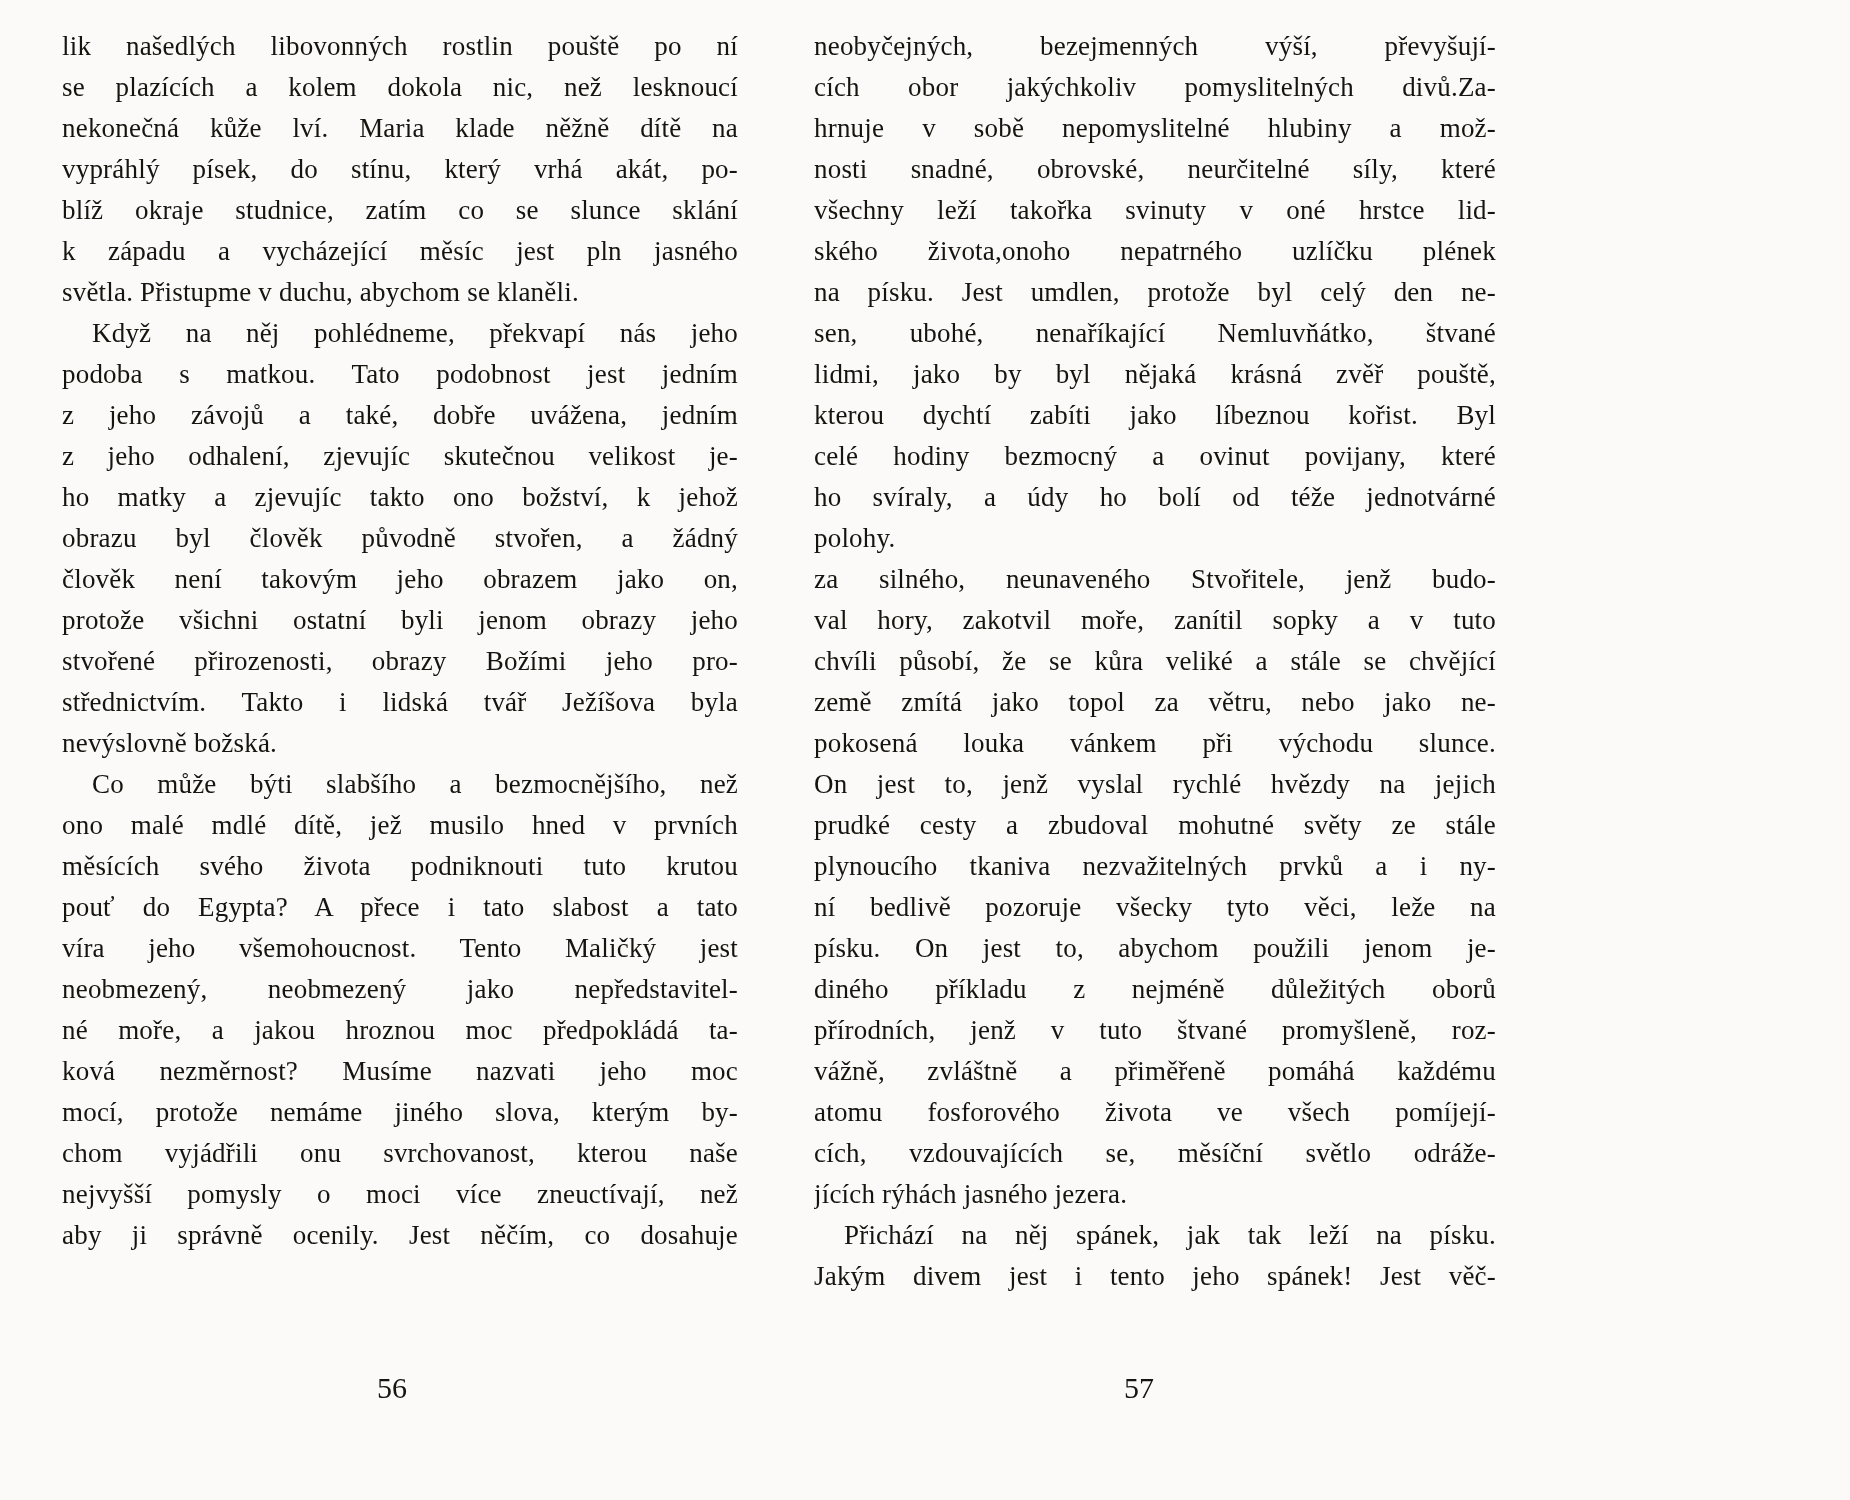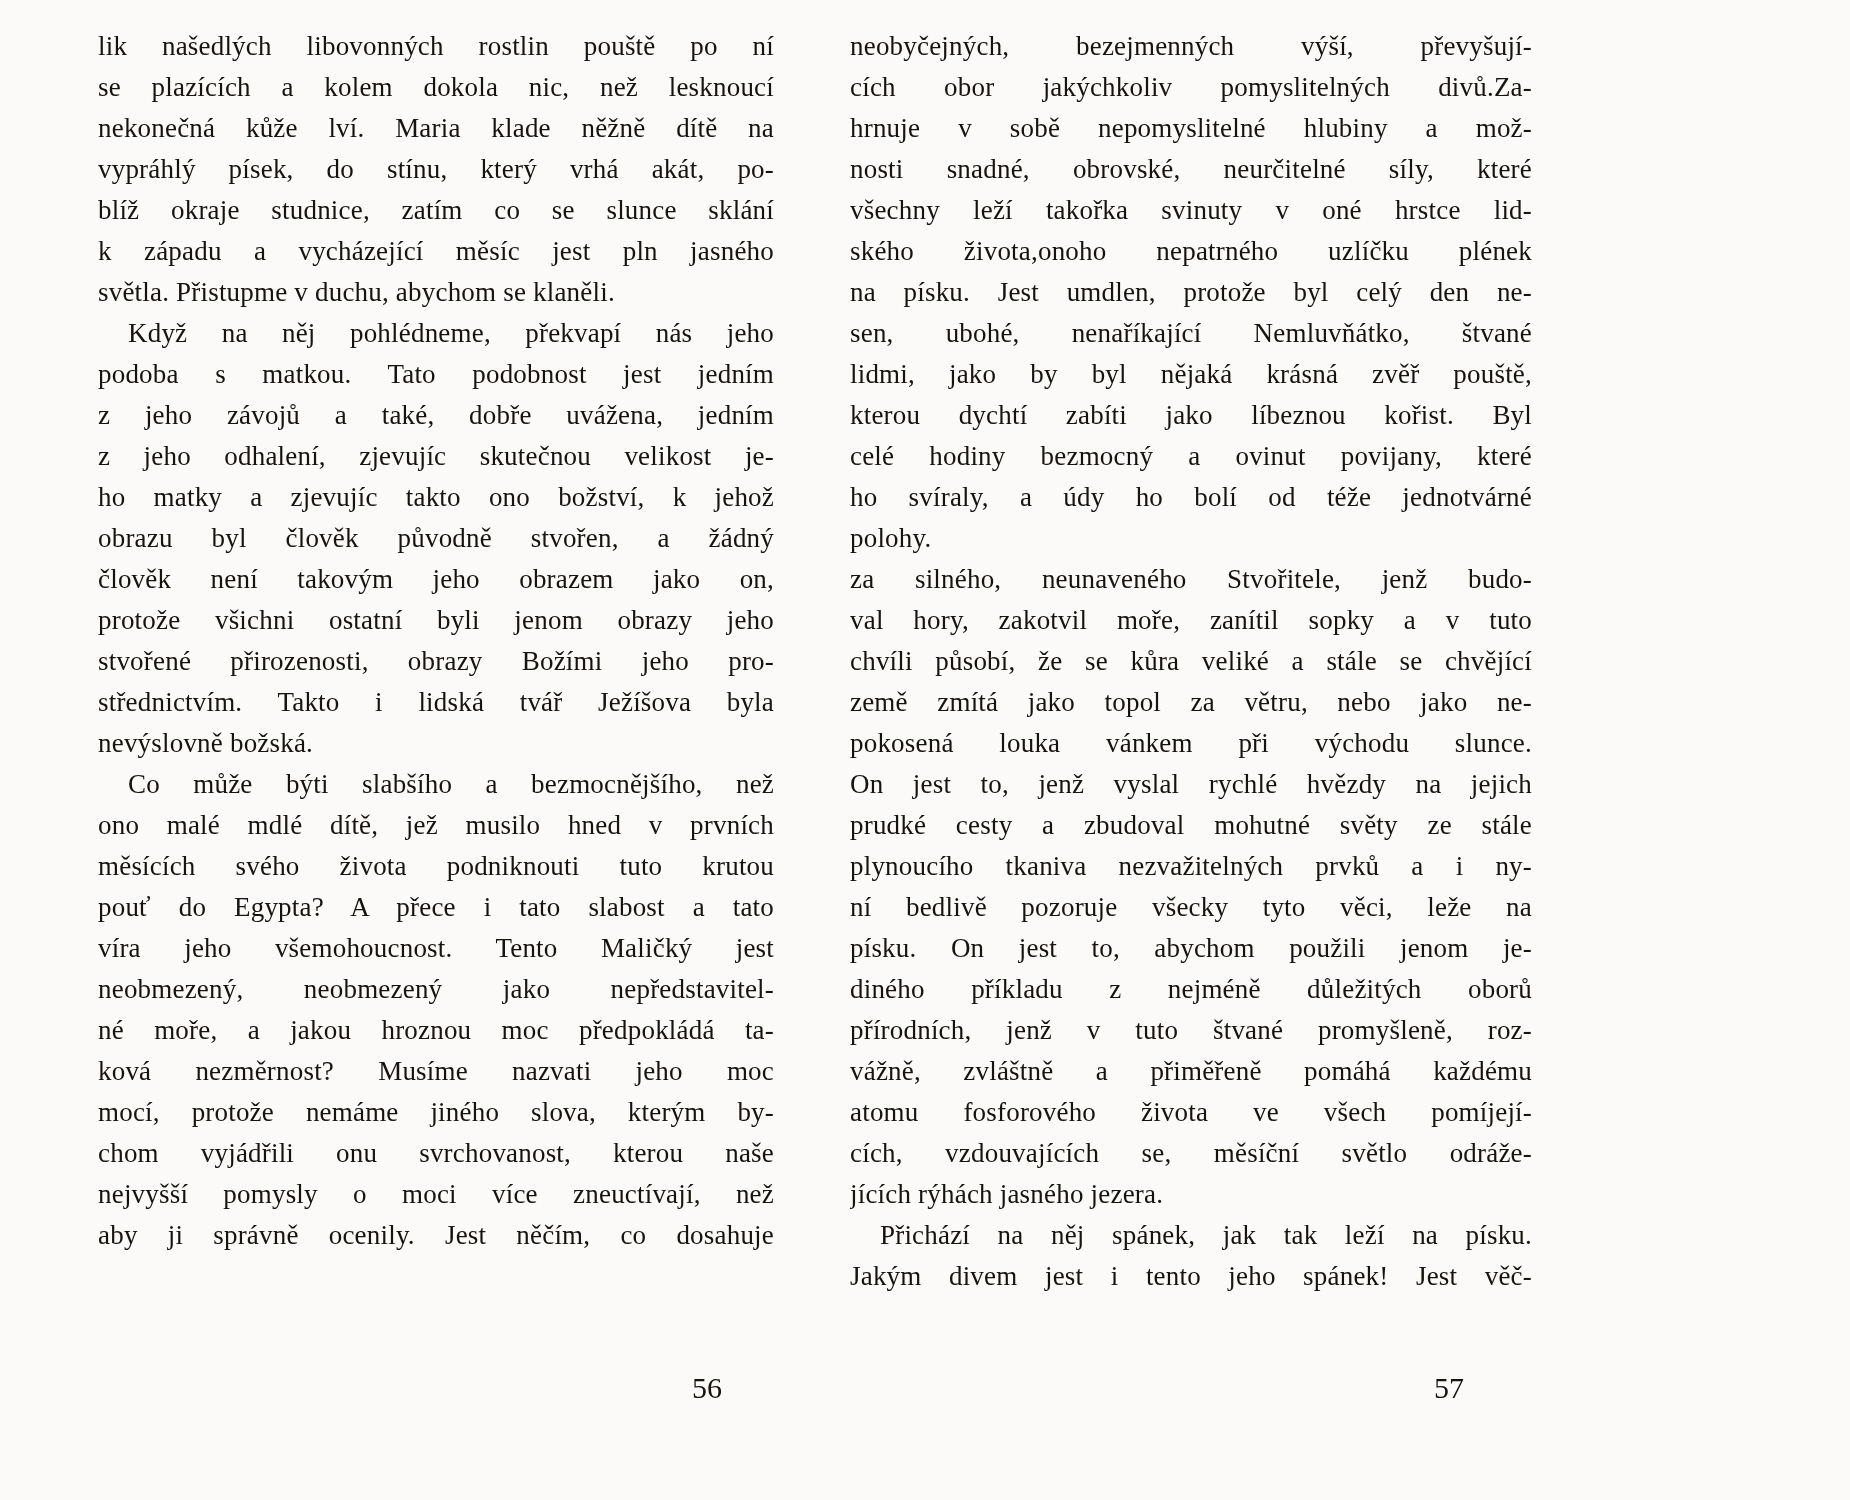--- a/index.html
+++ b/index.html
@@ -11,42 +11,41 @@
     height: 1500px;
     position: relative;
     background: #fbfaf8;
     color: #17130f;
     font-family: "Liberation Serif", "DejaVu Serif", serif;
     overflow: hidden;
   }
   .text-column {
     position: absolute;
     top: 26px;
-    margin-left: 36px;
   }
   #col-left  { left: 62px;  width: 676px; }
   #col-right { left: 814px; width: 682px; }
   .line {
     height: 41px;
     line-height: 41px;
     font-size: 27px;
     text-align: justify;
     text-align-last: justify;
     overflow: hidden;
     letter-spacing: 0.2px;
   }
   .line.indent { text-indent: 30px; }
   .line.para-end {
     text-align: right;
     text-align-last: left;
   }
   .page-number {
     position: absolute;
     top: 1368px;
-    text-align: right;
+    text-align: center;
     font-size: 30px;
     line-height: 40px;
   }
   #pageno-left  { left: 62px;  width: 660px; }
   #pageno-right { left: 814px; width: 650px; }
 </style>
 </head>
 <body>
 
 <div class="text-column" id="col-left">

